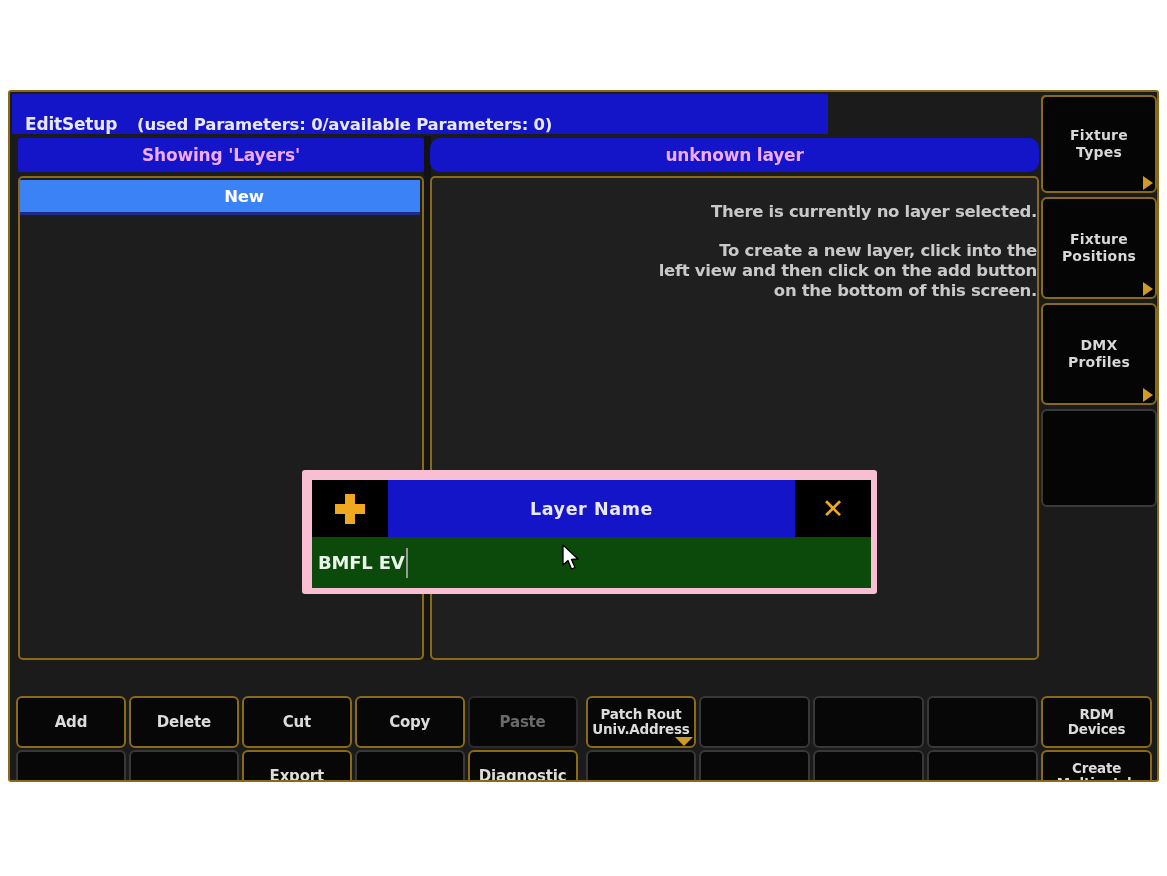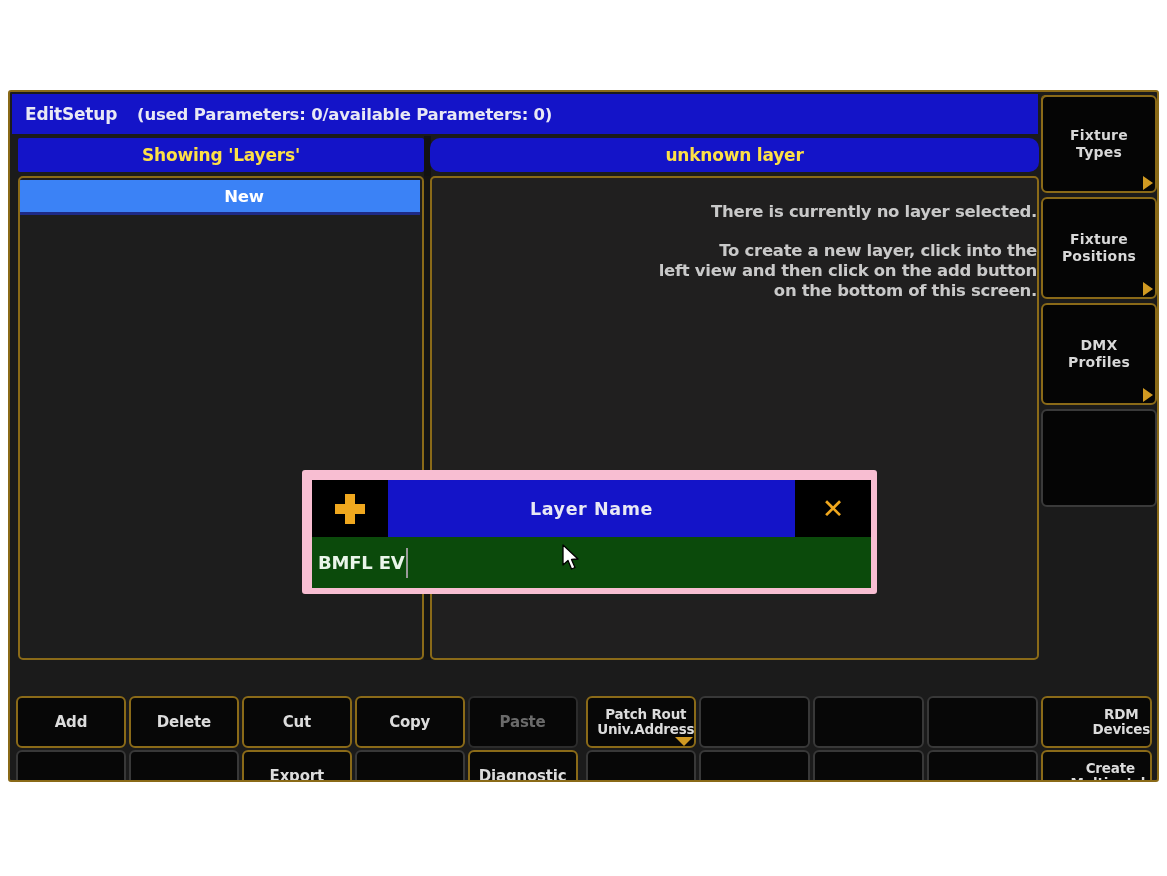--- a/index.html
+++ b/index.html
@@ -23,25 +23,25 @@
     border-radius: 3px;
     box-sizing: border-box;
     overflow: hidden;
   }
 
   
   #title-bar {
     position: absolute;
     left: 2px;
     top: 2px;
-    width: 1026px;
+    width: 816px;
     height: 40px;
     background: #1414c8;
     display: flex;
-    align-items: center;
+    align-items: flex-end;
     box-sizing: border-box;
   }
   #title-app-name {
     color: #e8e8f4;
     font-size: 17px;
     font-weight: bold;
     margin-left: 13px;
     letter-spacing: -0.2px;
   }
   #title-params {
@@ -96,21 +96,21 @@
     width: 609px;
     height: 34px;
     background: #1414c8;
     display: flex;
     align-items: center;
     justify-content: center;
     box-sizing: border-box;
     border-radius: 10px;
   }
   .panel-header-text {
-    color: #fde047;
+    color: #f0abfc;
     font-size: 17px;
     font-weight: bold;
     letter-spacing: -0.2px;
   }
   #header-split {
     position: absolute;
     left: 414px;
     top: 44px;
     width: 7px;
     height: 40px;
@@ -280,21 +280,21 @@
     width: 0;
     height: 0;
     border-left: 9px solid transparent;
     border-right: 9px solid transparent;
     border-top: 9px solid #d19a22;
   }
   .tb-gap { margin-right: 8px; }
 
   
   .w-110 { width: 110px; }
-  .w-111 { width: 111px; justify-content: flex-end; }
+  .w-111 { width: 111px; }
 
   
   #layer-name-dialog {
     position: absolute;
     left: 292px;
     top: 378px;
     width: 575px;
     height: 124px;
     background: #f8bed2;
     border-radius: 3px;

